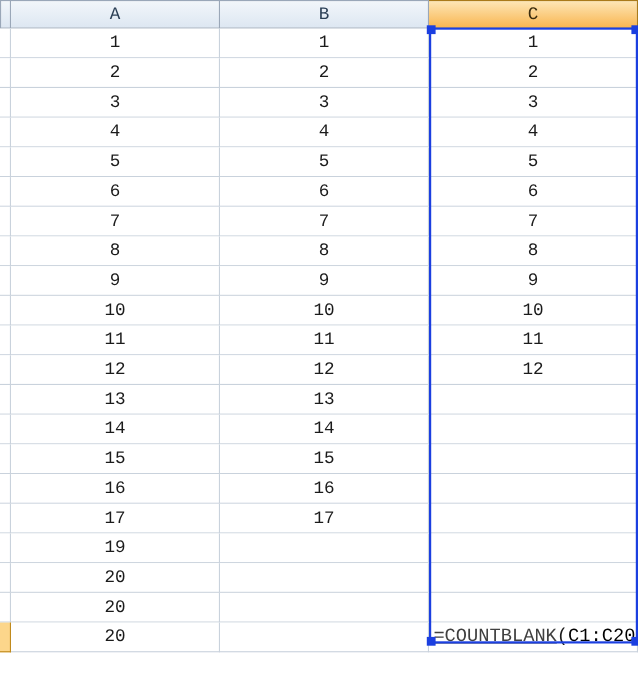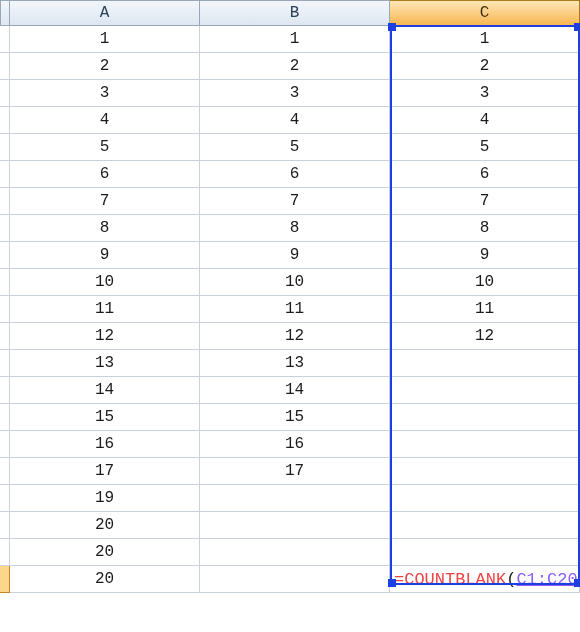--- a/index.html
+++ b/index.html
@@ -67,25 +67,25 @@
   .formula-cell {
     text-align: left;
     padding-left: 4px;
     font-family: "SimSun", "Courier New", monospace;
     font-size: 17px;
     position: relative;
     overflow: visible;
     white-space: nowrap;
   }
   .formula-cell .fn {
-    color: #ef4444;
+    color: #404040;
+    text-decoration: underline;
   }
   .formula-cell .ref {
-    color: #8b5cf6;
-    text-decoration: underline;
+    color: #000000;
   }
   .formula-cell .paren {
     color: #1b1b1b;
   }
   
   .marquee {
     position: absolute;
     pointer-events: none;
     border: 2px solid #1b3fe0;
     box-sizing: border-box;

